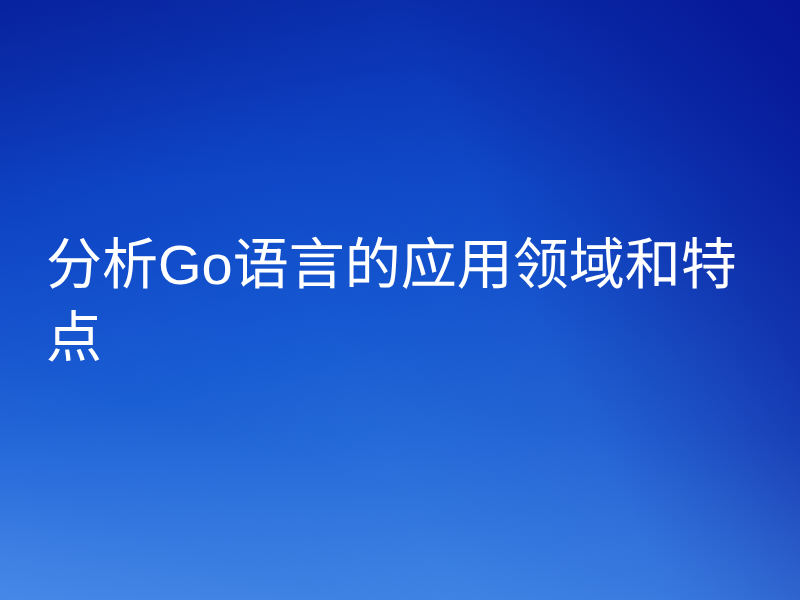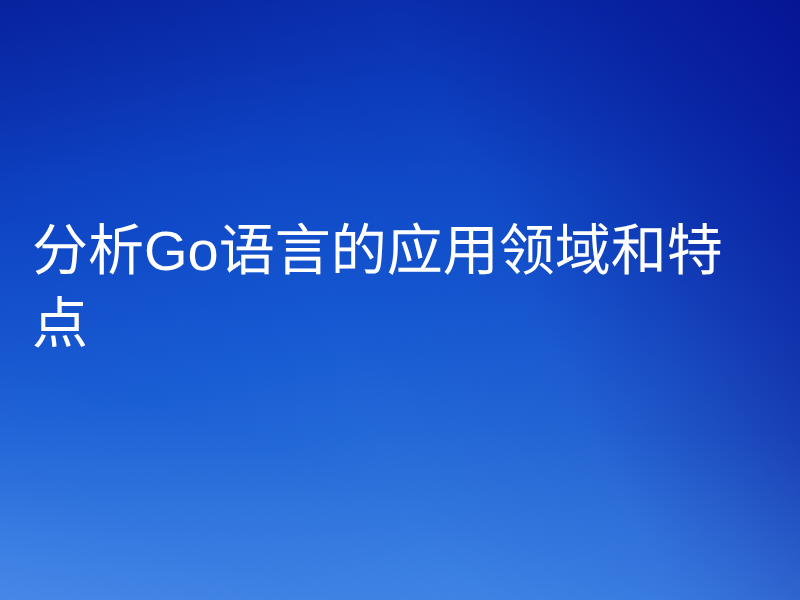--- a/index.html
+++ b/index.html
@@ -66,21 +66,21 @@
   }
 
   .title-block {
     position: absolute;
     left: 32px;
     top: 214px;
     width: 740px;
   }
 
   .slide-title {
-    margin: 0;
+    margin: 14px;
     color: #ffffff;
     font-family: "Liberation Sans", "DejaVu Sans", sans-serif;
     font-size: 56px;
     font-weight: 400;
     line-height: 73px;
     letter-spacing: 0px;
     text-align: left;
     white-space: normal;
     word-break: break-all;
   }

